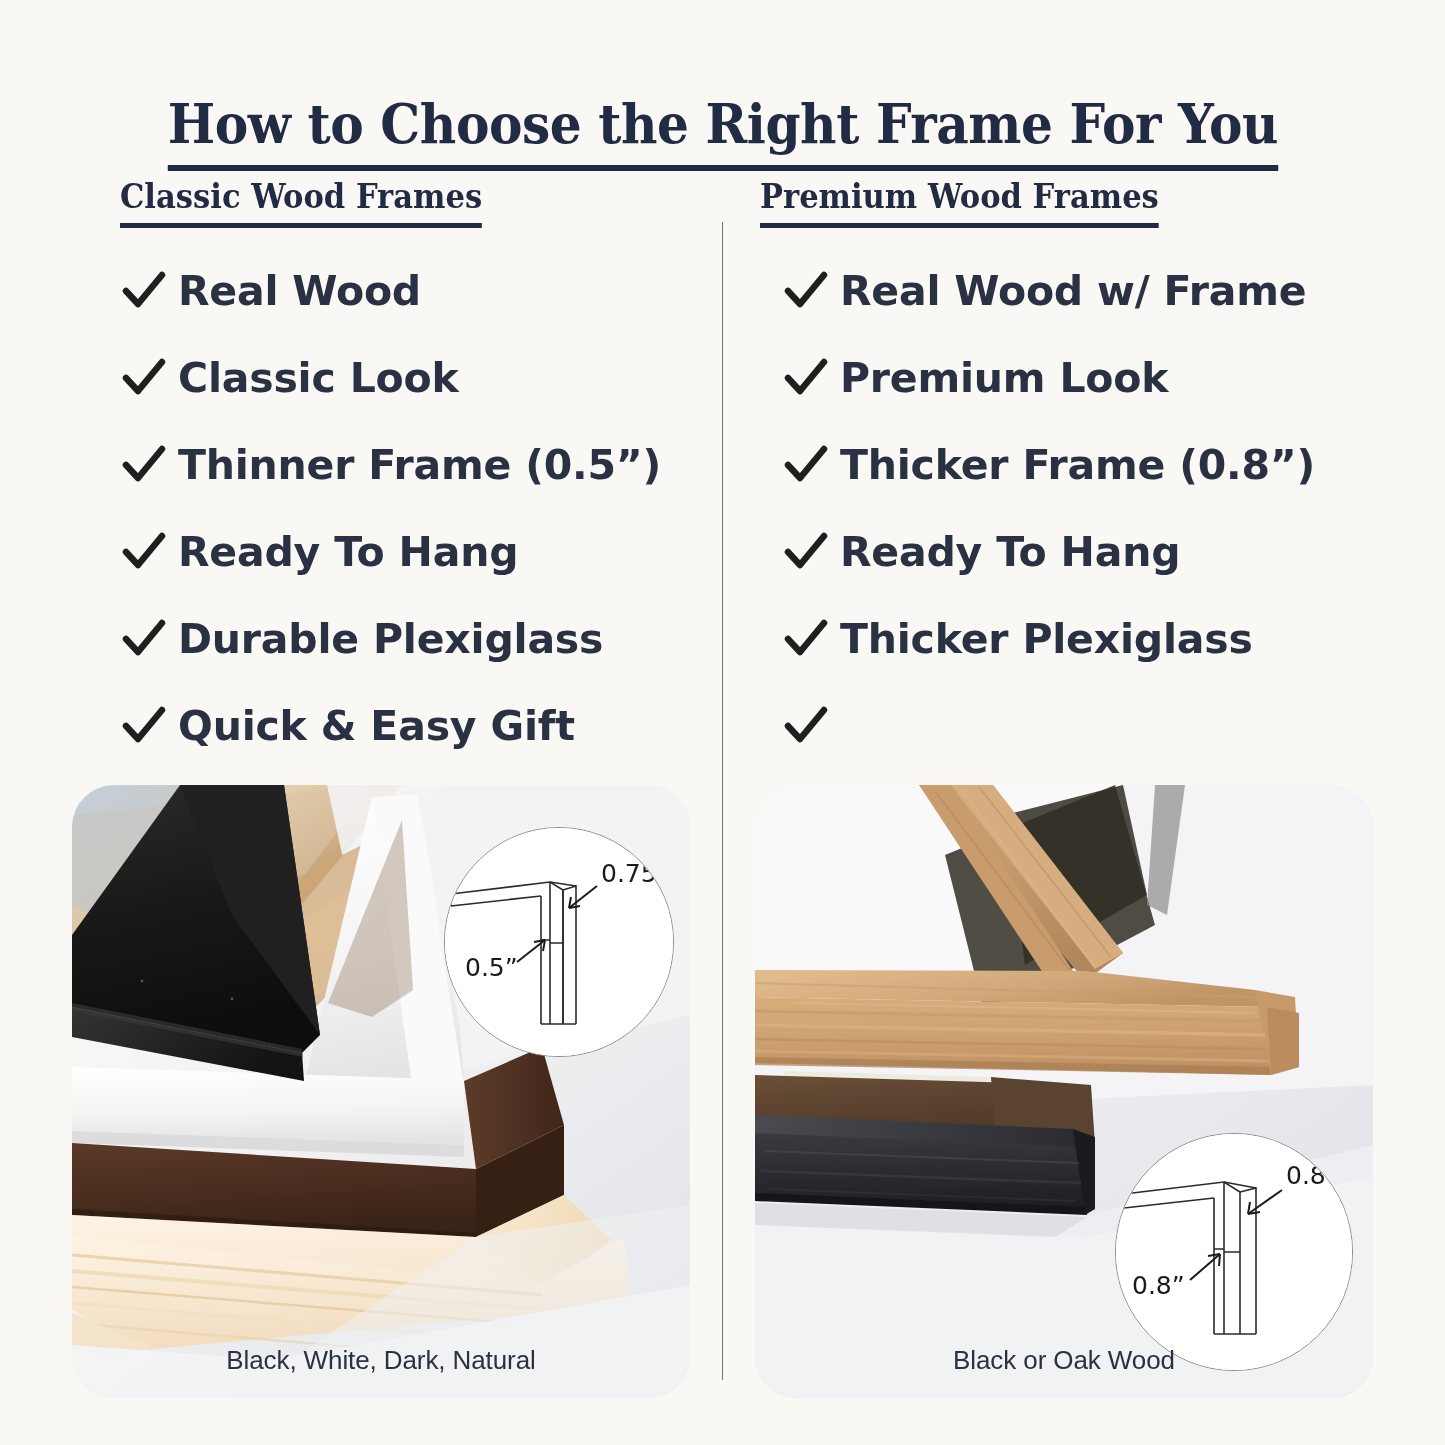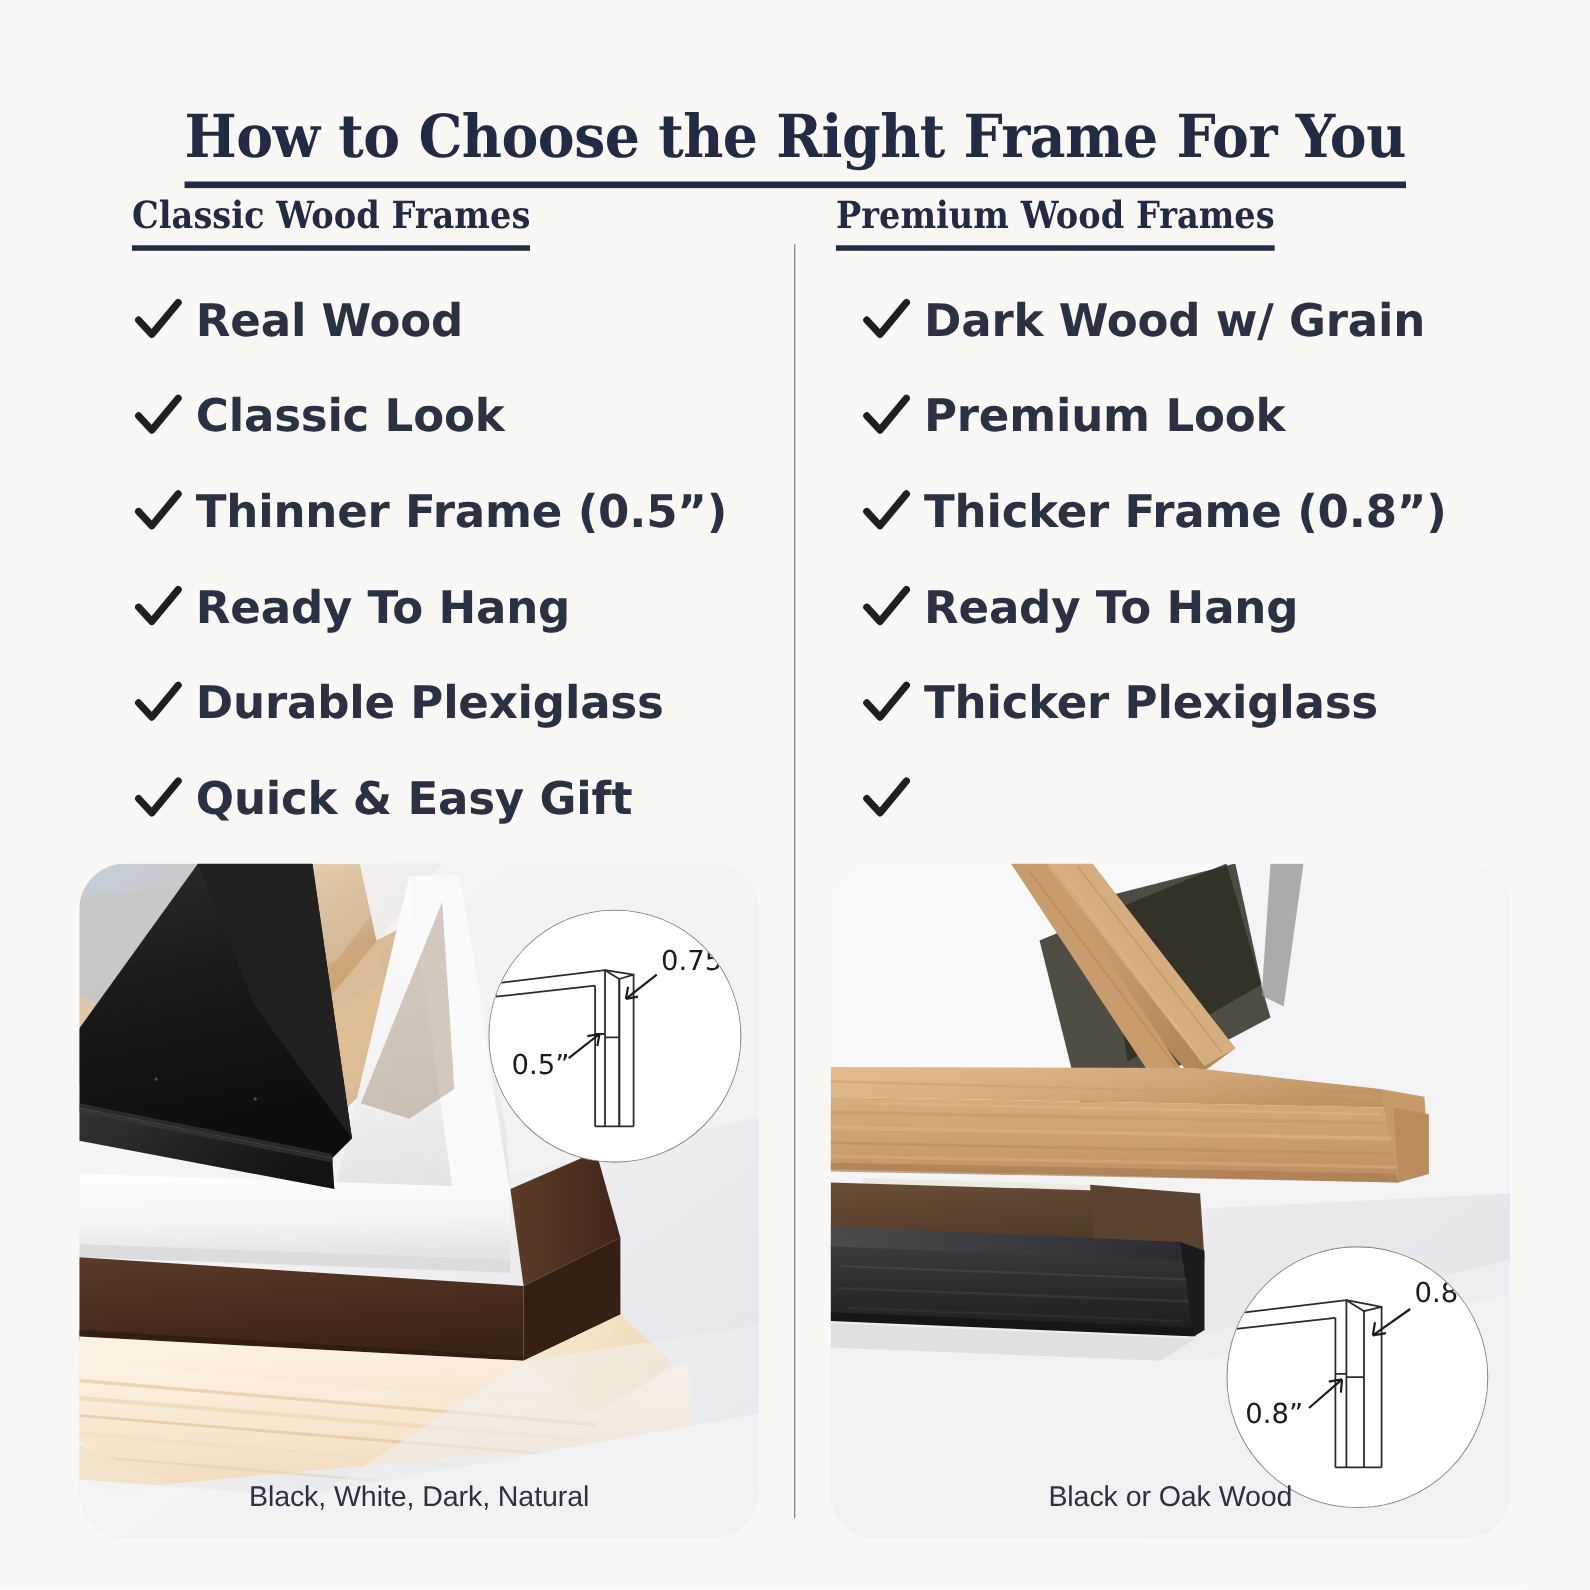--- a/index.html
+++ b/index.html
@@ -230,21 +230,21 @@
   </div>
 
   <div class="feature-list" id="list-right">
 
     <div class="feature-row">
       <span class="check-icon">
         <svg viewBox="0 0 44 44">
             <path d="M4 22 L16 35 L40 6" fill="none" stroke="#1f1f1f" stroke-width="6.5" stroke-linecap="round" stroke-linejoin="round"></path>
           </svg>
       </span>
-      <span class="feature-label">Dark Wood w/ Grain</span>
+      <span class="feature-label">Real Wood w/ Frame</span>
     </div>
 
     <div class="feature-row">
       <span class="check-icon">
         <svg viewBox="0 0 44 44">
             <path d="M4 22 L16 35 L40 6" fill="none" stroke="#1f1f1f" stroke-width="6.5" stroke-linecap="round" stroke-linejoin="round"></path>
           </svg>
       </span>
       <span class="feature-label">Premium Look</span>
     </div>

